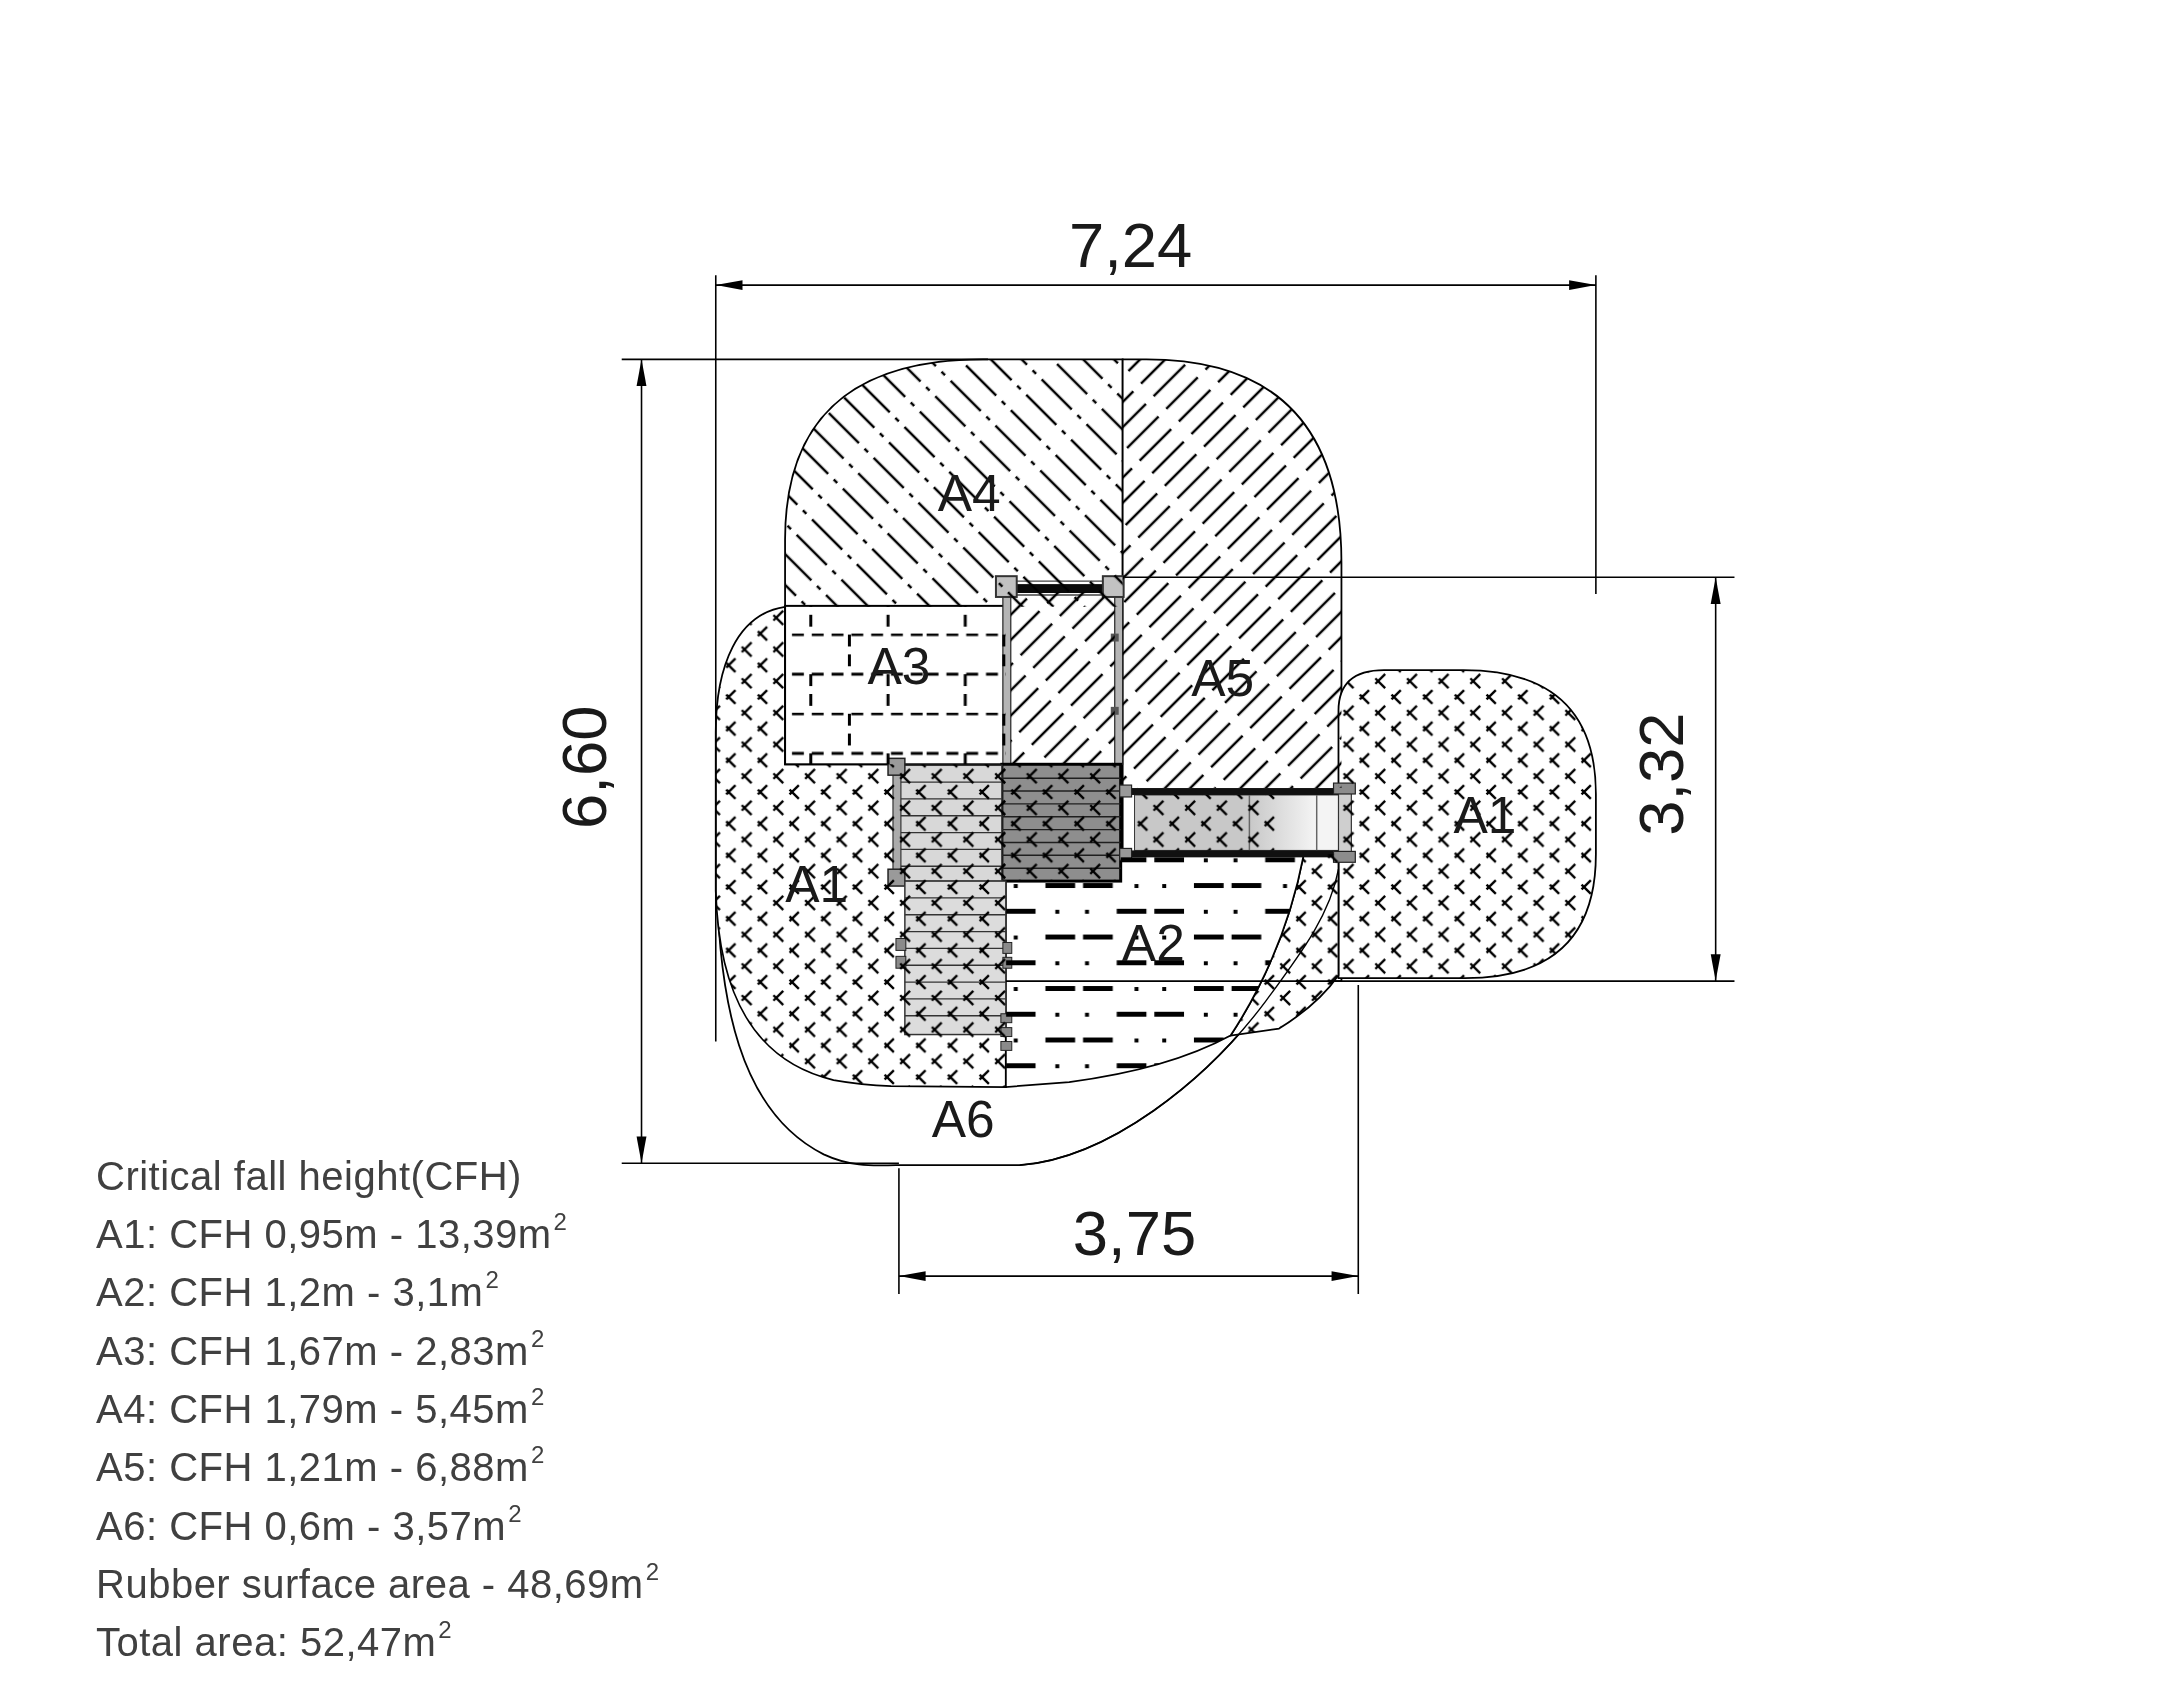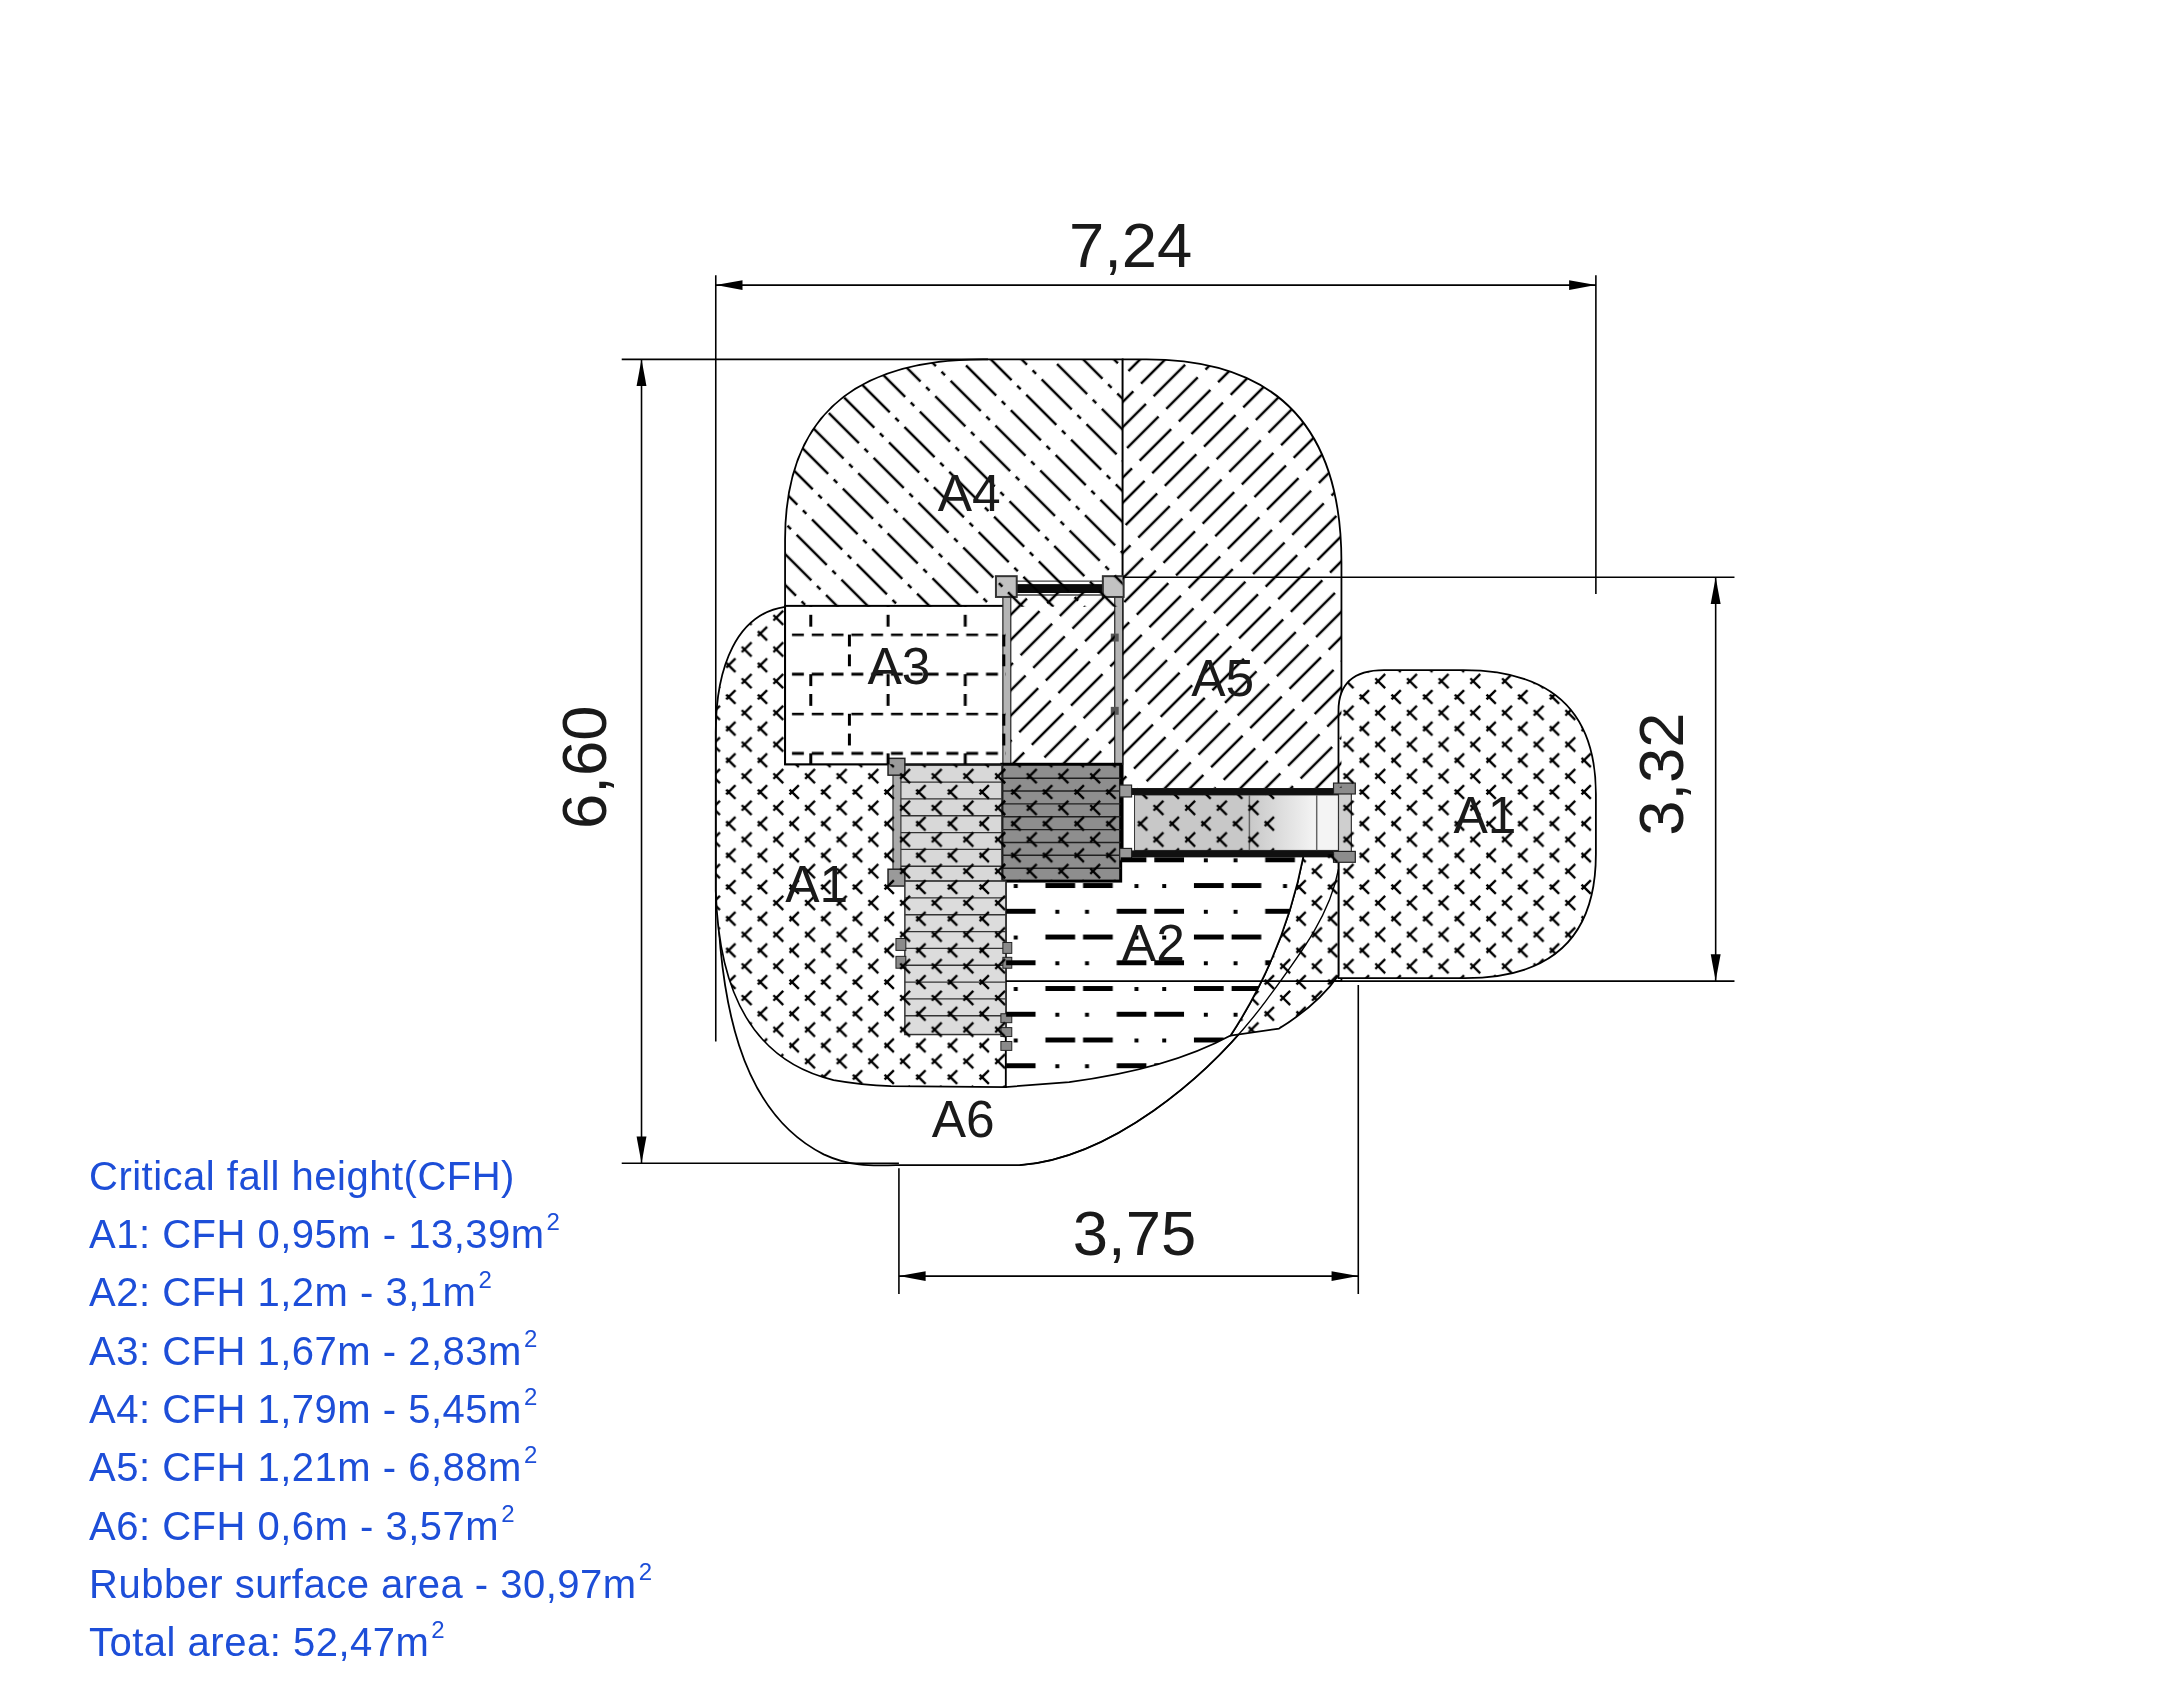--- a/index.html
+++ b/index.html
@@ -1,20 +1,20 @@
 <!DOCTYPE html>
 <html><head>
 <meta charset="utf-8">
 <style>
   html,body{margin:0;padding:0;background:#fff;}
   body{width:2178px;height:1683px;position:relative;overflow:hidden;
        font-family:"Liberation Sans", sans-serif;color:#1a1a1a;}
   svg{position:absolute;left:0;top:0;}
-  .legend{position:absolute;left:89px;top:1151px;font-size:40px;line-height:50px;
-          color:#1d4ed8;letter-spacing:0.5px;white-space:nowrap;}
+  .legend{position:absolute;left:96px;top:1151px;font-size:40px;line-height:50px;
+          color:#404040;letter-spacing:0.5px;white-space:nowrap;}
   .legend sup{font-size:24px;position:relative;top:-4px;left:2px;}
   .dim-text{font-size:64px;fill:#1a1a1a;}
   .zone-label{font-size:52px;fill:#1a1a1a;}
   text{font-family:"Liberation Sans", sans-serif;}
 </style>
 </head>
 <body>
 
 <svg width="2178" height="1683" viewBox="0 0 2200 1700">
   <defs>
@@ -203,16 +203,16 @@
 </svg>
 
 <div class="legend">
   <div><span>Critical fall height(CFH)</span></div>
   <div><span>A1: CFH 0,95m - 13,39m</span><sup>2</sup></div>
   <div><span>A2: CFH 1,2m - 3,1m</span><sup>2</sup></div>
   <div><span>A3: CFH 1,67m - 2,83m</span><sup>2</sup></div>
   <div><span>A4: CFH 1,79m - 5,45m</span><sup>2</sup></div>
   <div><span>A5: CFH 1,21m - 6,88m</span><sup>2</sup></div>
   <div><span>A6: CFH 0,6m - 3,57m</span><sup>2</sup></div>
-  <div><span>Rubber surface area - 30,97m</span><sup>2</sup></div>
+  <div><span>Rubber surface area - 48,69m</span><sup>2</sup></div>
   <div><span>Total area: 52,47m</span><sup>2</sup></div>
 </div>
 
 
 </body></html>

